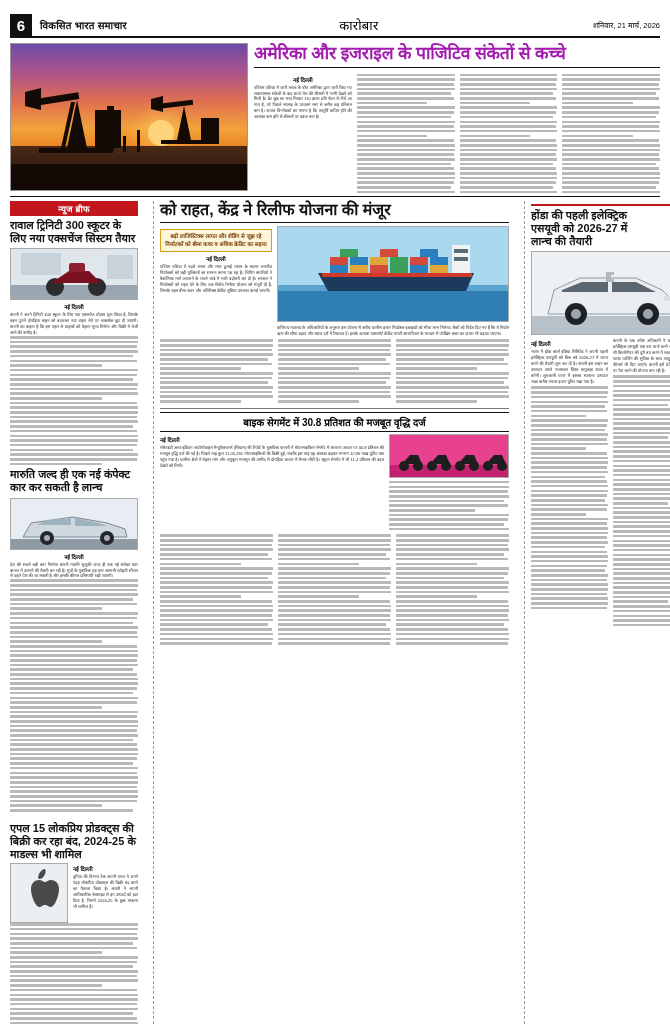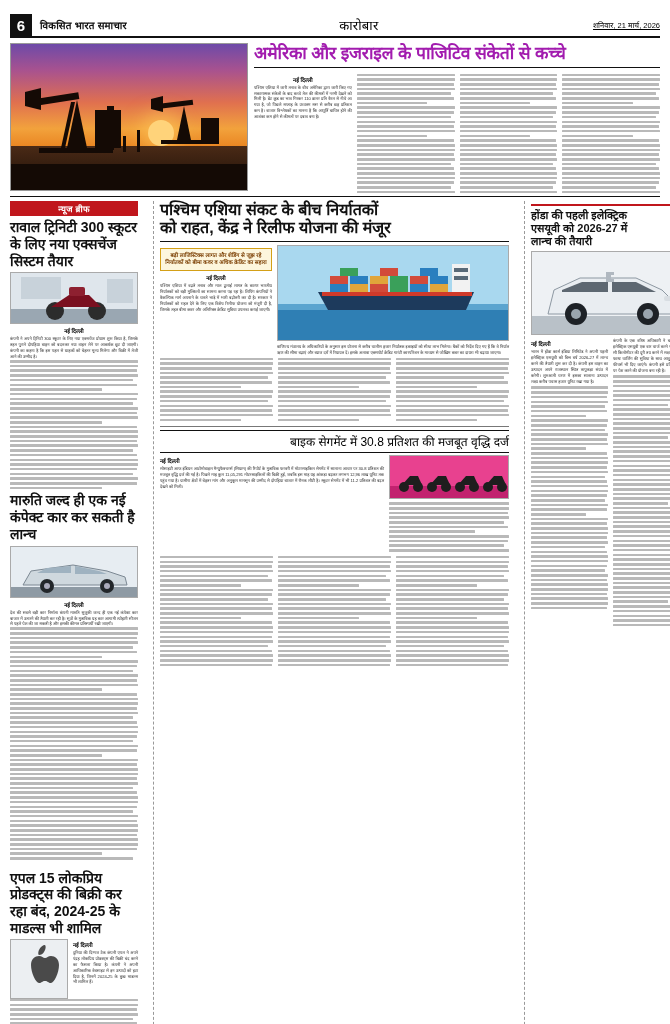--- a/index.html
+++ b/index.html
@@ -12,27 +12,27 @@
     overflow:hidden;
   }
   .page { width:670px; height:1024px; background:#fff; padding:14px 10px 8px 10px; position:relative; }
 
   
   .masthead { display:flex; align-items:stretch; height:24px; border-bottom:2.5px solid #111; padding-bottom:0; margin-bottom:5px; }
   .pageno { background:#111; color:#fff; font-weight:bold; font-size:15px; width:22px; display:flex; align-items:center; justify-content:center; }
   .paper-name { font-size:10px; font-weight:bold; color:#111; display:flex; align-items:center; padding:0 8px; letter-spacing:.2px; }
   .mh-spacer { flex:1; }
   .section-title { font-size:13px; font-weight:normal; display:flex; align-items:center; justify-content:center; padding:0 26px; letter-spacing:.3px; }
-  .mh-date { font-size:7.5px; display:flex; align-items:center; padding-left:10px; white-space:nowrap;text-decoration:underline; }
+  .mh-date { font-size:7.5px; display:flex; align-items:center; padding-left:10px; white-space:nowrap; }
 
   
   .hl-xl { font-weight:bold; font-size:17.5px; line-height:1.18; color:#a21caf; letter-spacing:-.2px; }
   .hl-lg { font-weight:bold; font-size:16px; line-height:1.15; color:#111; }
   .hl-md { font-weight:bold; font-size:11px; line-height:1.18; color:#111; }
-  .hl-sm { font-weight:bold; font-size:14px; line-height:1.2; color:#111; }
+  .hl-sm { font-weight:bold; font-size:11px; line-height:1.2; color:#111; }
   .dateline { font-size:5.6px; font-weight:bold; text-align:center; margin:2px 0 1px; }
   .body-txt { font-size:4.5px; line-height:1.5; text-align:justify; color:#2a2a2a; }
   .body-txt.tiny { font-size:4.1px; line-height:1.45; }
   .rule { border-top:1px solid #111; margin:3px 0; }
   .rule-thin { border-top:.6px solid #777; margin:3px 0; }
   .rule-red { border-top:2px solid #c0161c; margin:3px 0; }
 
   
   .fill { display:block; }
   .fill i { display:block; height:2.6px; background:#b9b9b9; margin-bottom:2.1px; border-radius:.5px; }
@@ -65,21 +65,21 @@
   .ph-scooter { background:linear-gradient(#dfe6ec,#b6c2cc); }
   .ph-car { background:linear-gradient(#e6ecf2,#9fb0bd); }
   .ph-apple { background:linear-gradient(#eef1f4,#c2cad2); }
   .ph-ship { background:linear-gradient(#9fd2ea 0%,#7fc2e2 48%,#2f7fb4 52%,#1d5f8e 100%); }
   .ph-bike { background:linear-gradient(#ef5aa0,#d62a7e); }
   .ph-honda { background:linear-gradient(#f3f5f7,#cdd4da); }
   .ph-fingers { background:linear-gradient(#fbe9c8,#f3cf8e); }
 
   .callout { border:1.6px solid #d4a017; background:#fdf6dd; padding:3px 4px; margin:3px 0; }
   .callout .t { font-size:5.6px; font-weight:bold; line-height:1.35; text-align:center; color:#7a3d00; }
-  .sub-band { border-top:1.4px solid #111; border-bottom:1.4px solid #111; font-weight:normal; font-size:12px; text-align:right; padding:2px 0; }
+  .sub-band { border-top:1.4px solid #111; border-bottom:1.4px solid #111; font-weight:bold; font-size:10px; text-align:center; padding:2px 0; }
 
   .cols2 { display:flex; gap:5px; }
   .cols3 { display:flex; gap:5px; }
   .cols2 > div, .cols3 > div, .cols4 > div { flex:1; }
 </style>
 </head>
 <body>
 
 <div class="page">
 
@@ -393,21 +393,20 @@
             <i></i>
             <i></i>
             <i></i>
           </span>
       </div>
     </div>
 
     <div class="col-mid vline" style="padding-left:6px">
 
       <div>
-        <div class="hl-lg">पश्चिम एशिया संकट के बीच निर्यातकों</div>
         <div class="hl-lg">को राहत, केंद्र ने रिलीफ योजना की मंजूर</div>
         <div class="rule"></div>
 
         <div class="cols2">
           <div style="flex:0 0 112px">
             <div class="callout">
               <div class="t">बढ़ी लाजिस्टिक्स लागत और शेडिंग से जूझ रहे निर्यातकों को बीमा कवर व अधिक क्रेडिट का सहारा</div>
             </div>
             <div class="dateline">नई दिल्ली</div>
             <div class="body-txt tiny">पश्चिम एशिया में बढ़ते तनाव और माल ढुलाई लागत के कारण भारतीय निर्यातकों को बड़ी मुश्किलों का सामना करना पड़ रहा है। शिपिंग कंपनियों ने वैकल्पिक मार्ग अपनाने के चलते भाड़े में भारी बढ़ोतरी कर दी है। सरकार ने निर्यातकों को राहत देने के लिए एक विशेष रिलीफ योजना को मंजूरी दी है, जिसके तहत बीमा कवर और अतिरिक्त क्रेडिट सुविधा उपलब्ध कराई जाएगी।</div>

